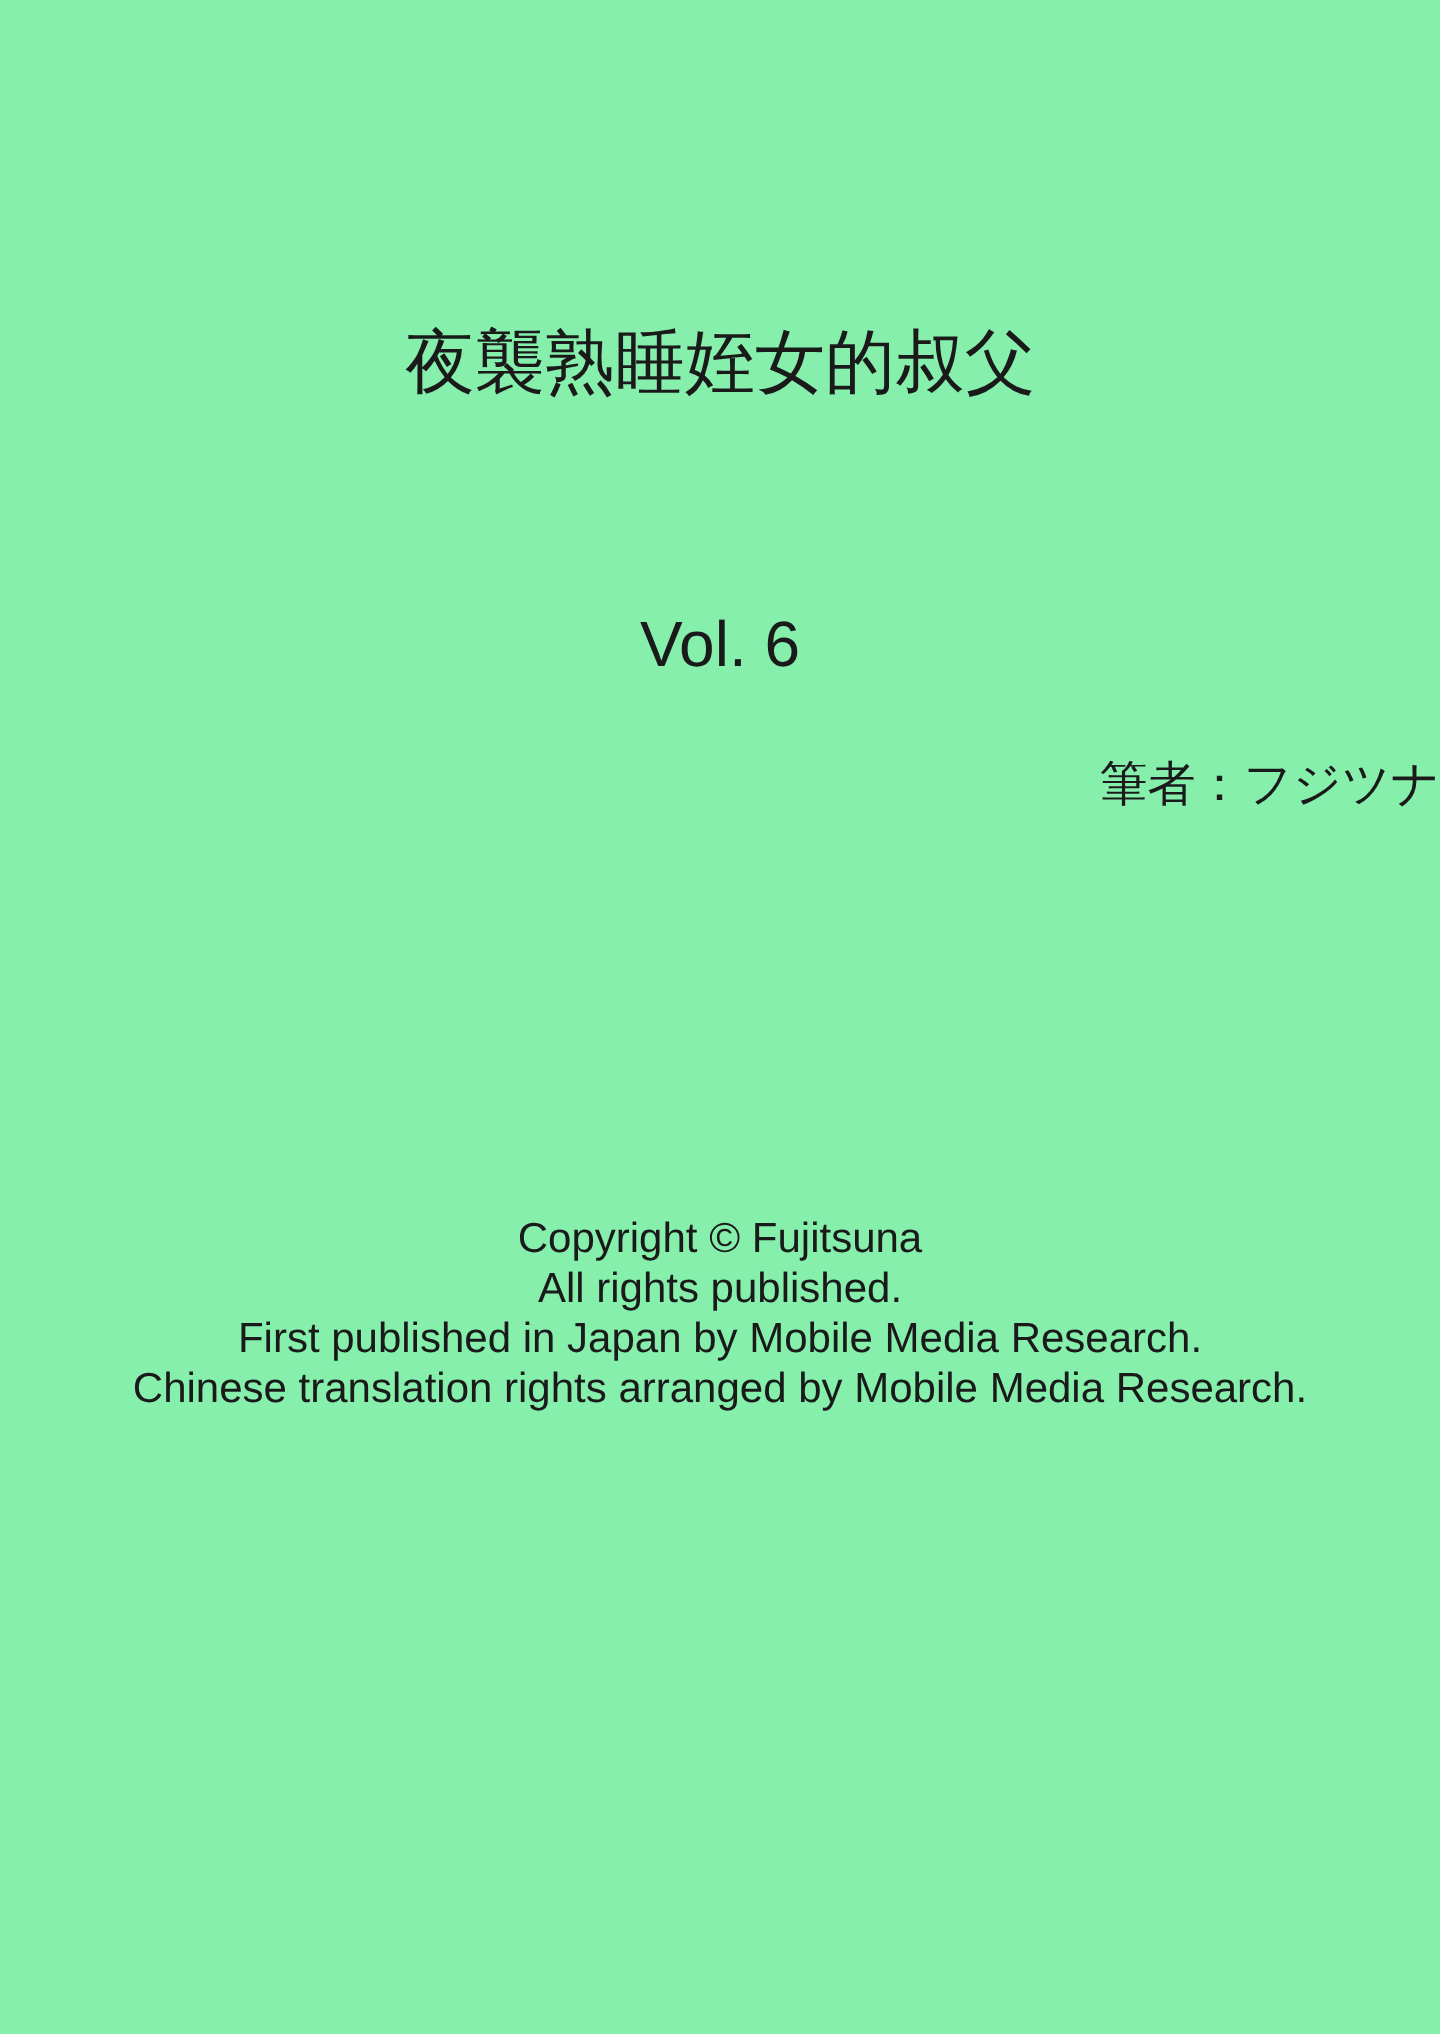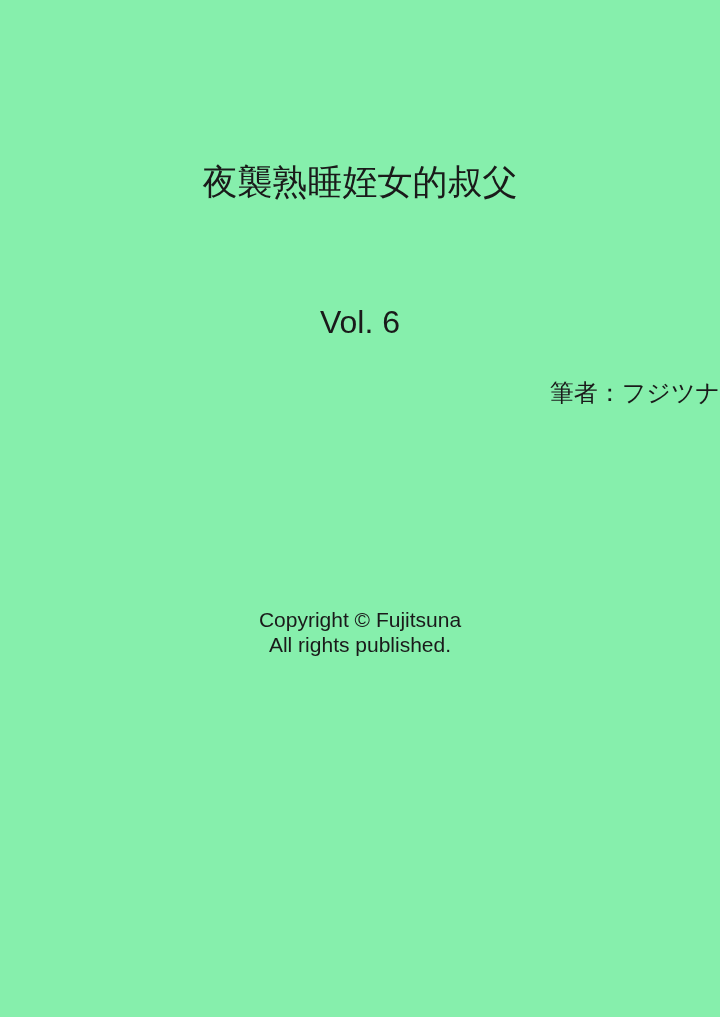--- a/index.html
+++ b/index.html
@@ -69,15 +69,17 @@
   <h1 class="centered-line book-title">夜襲熟睡姪女的叔父</h1>
 
 
   <div class="centered-line volume-label">Vol. 6</div>
 
   <div class="centered-line author-line">筆者：フジツナ</div>
 
   <div class="centered-line copyright-block">
     <div>Copyright © Fujitsuna</div>
     <div>All rights published.</div>
+    <div>First published in Japan by Mobile Media Research.</div>
+    <div>Chinese translation rights arranged by Mobile Media Research.</div>
   </div>
 
 </div>
 
 </body></html>

